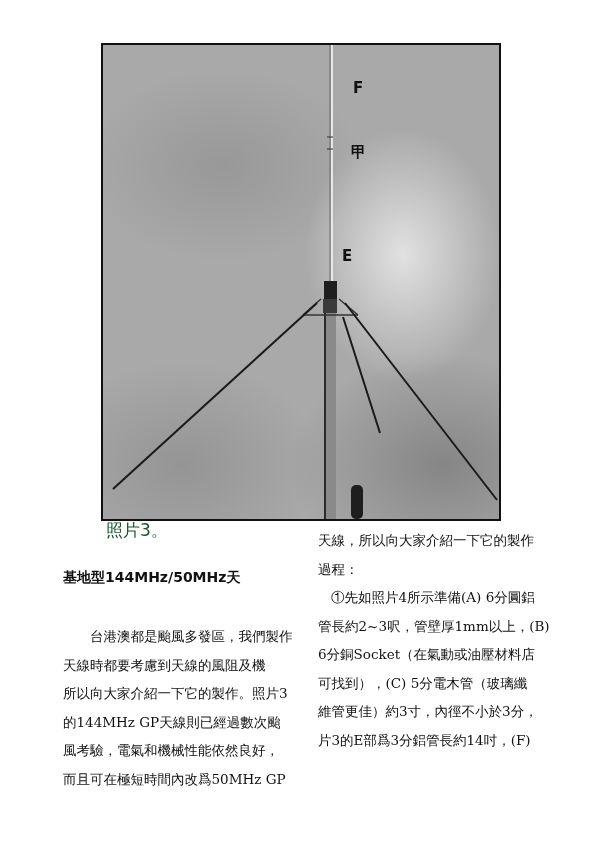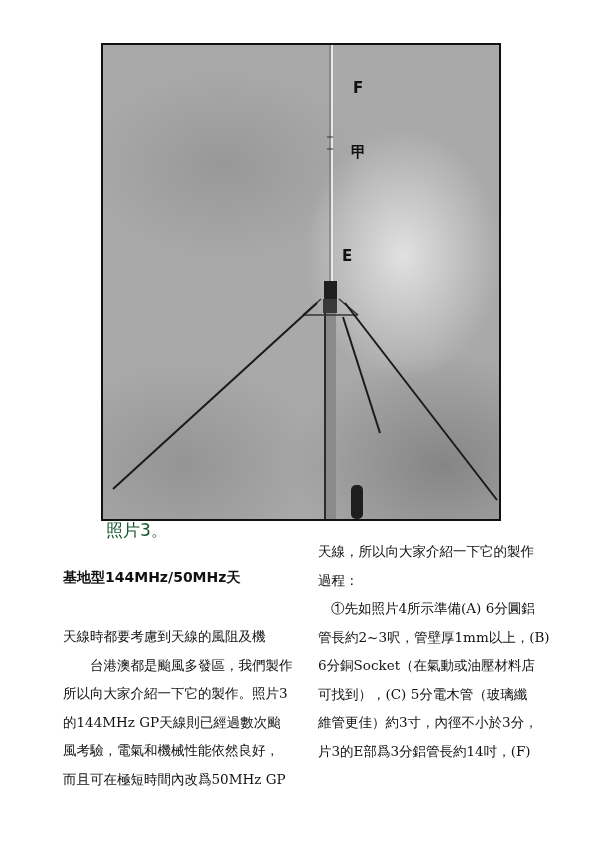--- a/index.html
+++ b/index.html
@@ -21,21 +21,21 @@
     }
     .caption {
       position: absolute; left: 106px; top: 519px; font-family: "DejaVu Sans", sans-serif; font-size: 17px; color: #14532d;
     }
     .heading {
       position: absolute; left: 63px; top: 563px; width: 250px;
       font-family: "DejaVu Sans", sans-serif; font-size: 14px; font-weight: bold; line-height: 28px; color: #111;
     }
     .col { position: absolute; font-size: 13.5px; line-height: 28.5px; color: #111; }
     .col-left { left: 63px; top: 622px; width: 240px; }
-    .col-right { left: 318px; top: 537px; width: 245px; }
+    .col-right { left: 318px; top: 526px; width: 245px; }
     .line { white-space: nowrap; display: block; }
     .indent { padding-left: 27px; }
   </style>
 </head>
 <body>
 
 <div class="photo">
   <svg width="396" height="474" viewBox="0 0 396 474">
 
     <line x1="229" y1="0" x2="229" y2="236" stroke="#e8e8e8" stroke-width="2"></line>
@@ -65,22 +65,22 @@
   <span class="photo-label" style="left:239px; top:202px;">E</span>
 </div>
 
 <div class="caption">照片3。</div>
 
 <div class="heading">
   <span class="line">基地型144MHz/50MHz天</span>
 </div>
 
 <div class="col col-left">
+  <span class="line indent">台港澳都是颱風多發區，我們製作</span>
   <span class="line">天線時都要考慮到天線的風阻及機</span>
-  <span class="line indent">台港澳都是颱風多發區，我們製作</span>
   <span class="line">所以向大家介紹一下它的製作。照片3</span>
   <span class="line">的144MHz  GP天線則已經過數次颱</span>
   <span class="line">風考驗，電氣和機械性能依然良好，</span>
   <span class="line">而且可在極短時間內改爲50MHz GP</span>
 </div>
 
 <div class="col col-right">
   <span class="line">天線，所以向大家介紹一下它的製作</span>
   <span class="line">過程：</span>
   <span class="line" style="padding-left:13px;">①先如照片4所示準備(A) 6分圓鋁</span>

